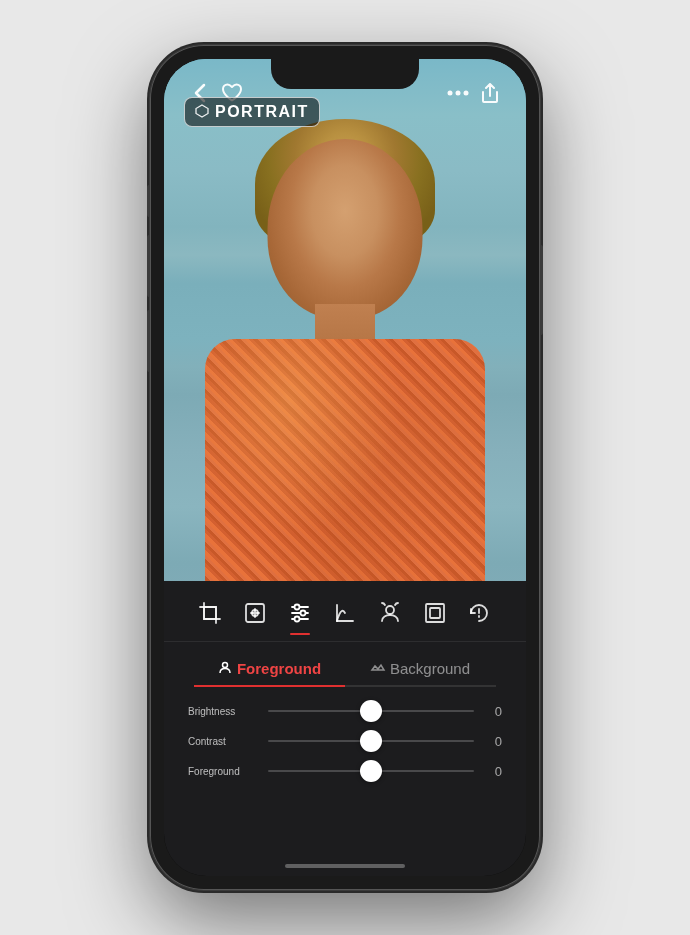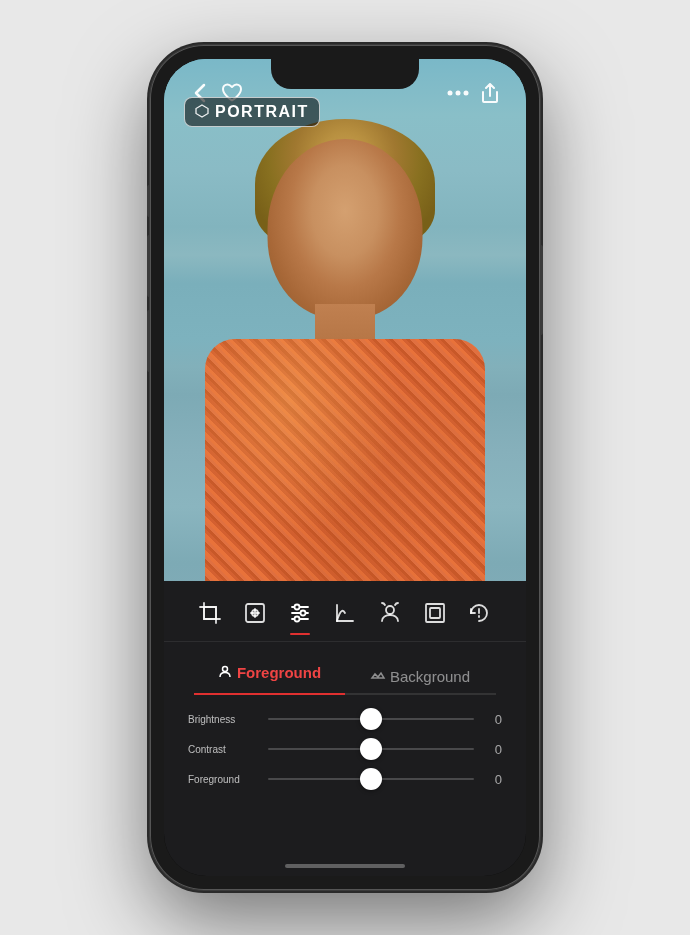--- a/index.html
+++ b/index.html
@@ -347,21 +347,20 @@
     }
 
     .fg-tab {
       color: white;
       border-bottom: 2px solid #e03030;
     }
 
     .bg-tab {
       color: rgba(255,255,255,0.5);
       border-bottom: 2px solid rgba(255,255,255,0.1);
-      margin-top: 8px;
     }
 
     .tab-icon {
       font-size: 13px;
     }
 
     
     .sliders-area {
       padding: 6px 24px;
     }

